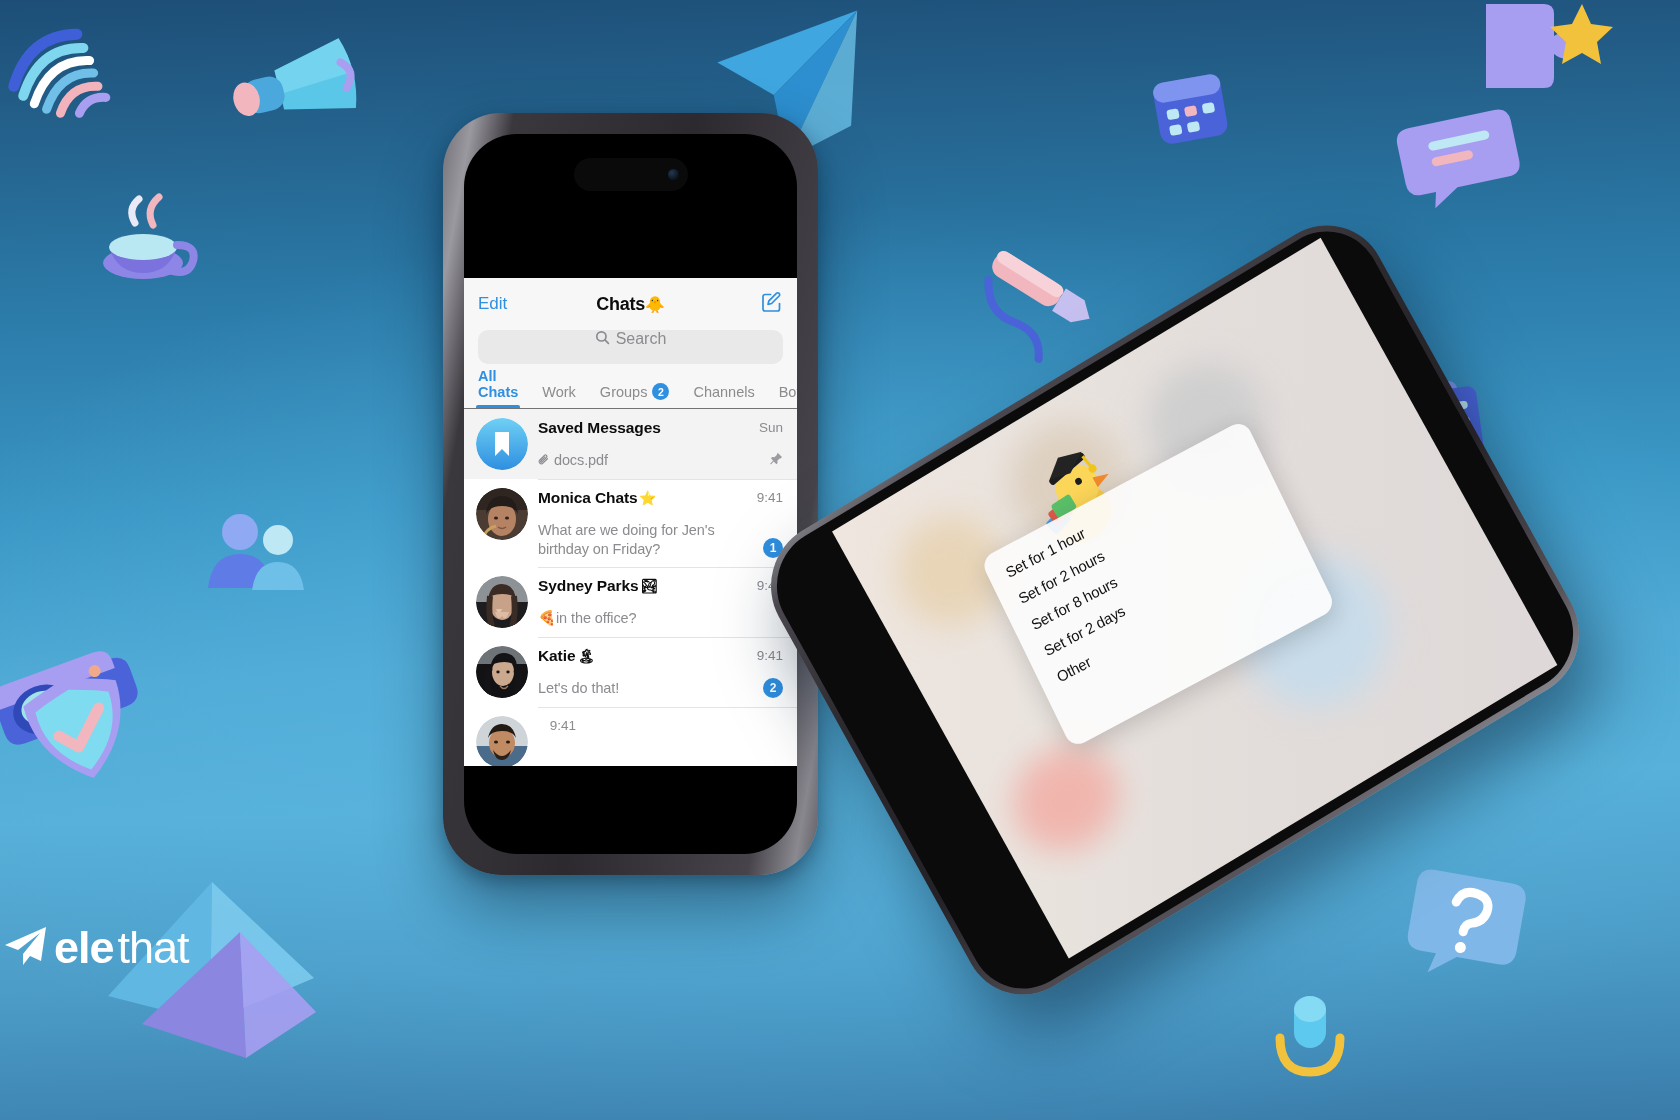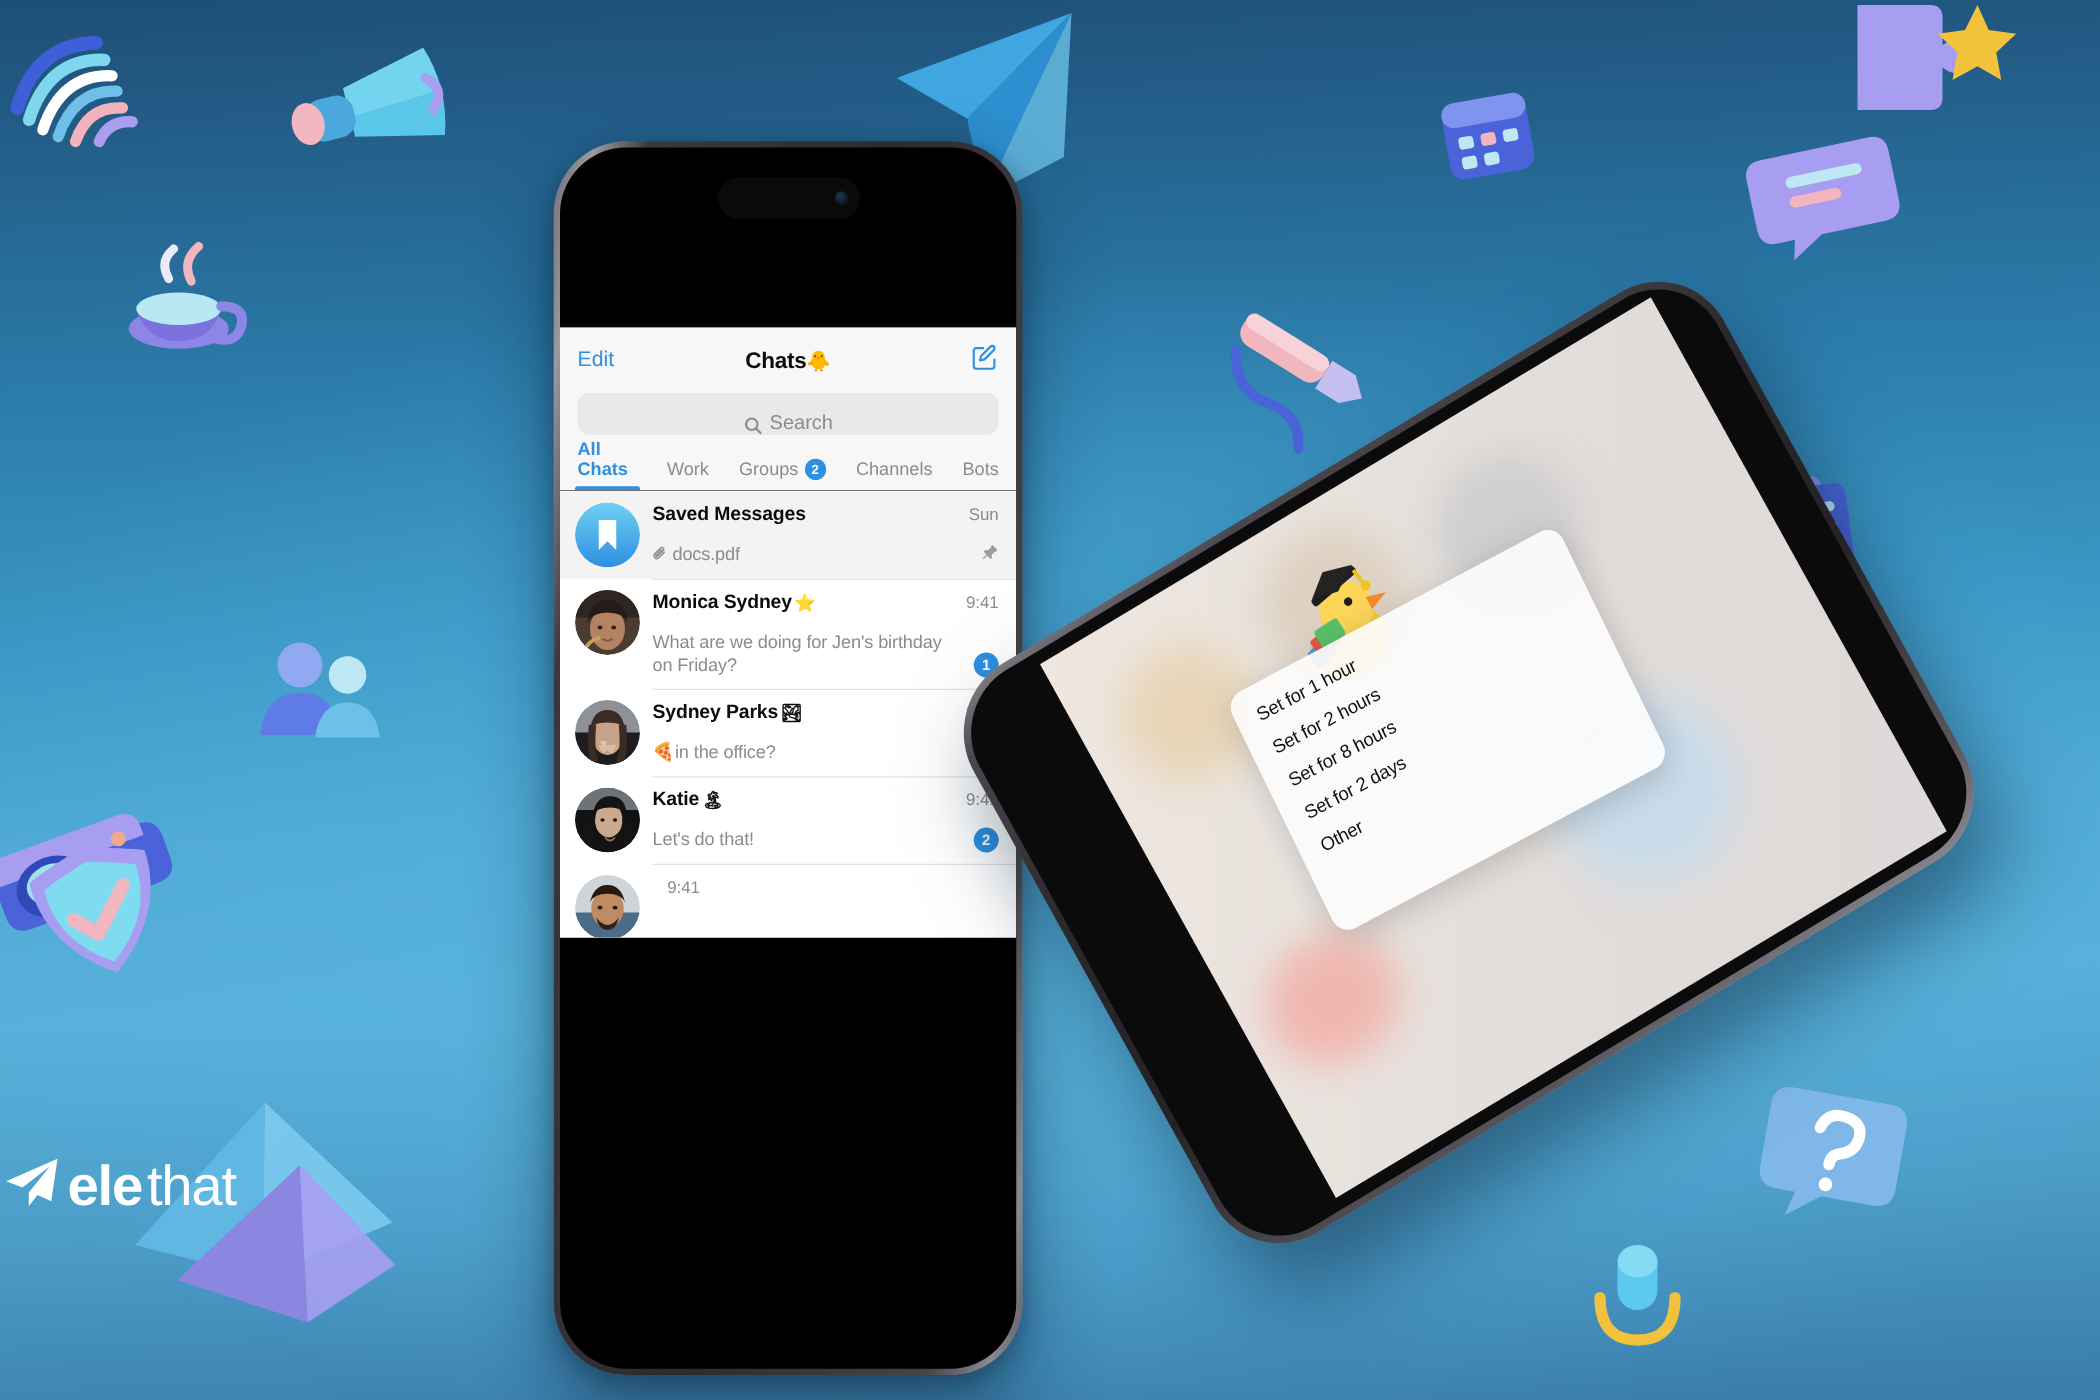--- a/index.html
+++ b/index.html
@@ -14,24 +14,24 @@
   .stage { position: absolute; inset: 0; }
 
   
   .deco { position: absolute; pointer-events: none; }
   .deco svg { display: block; overflow: visible; }
 
   
   .phone1 {
     position: absolute;
     left: 443px; top: 113px;
-    width: 375px; height: 987px;
+    width: 375px; height: 762px;
     border-radius: 58px;
     background: linear-gradient(100deg, #6f6d73 0%, #9b99a0 6%, #3a383d 14%, #2c2a2f 50%, #46444a 86%, #8b8990 95%, #5d5b61 100%);
-    padding: 5px;
+    padding: 21px;
     box-shadow: 0 34px 64px rgba(8,30,52,0.45), 0 6px 18px rgba(8,30,52,0.35);
   }
   .phone1-inner {
     width: 100%; height: 100%;
     border-radius: 53px;
     background: #000;
     overflow: hidden;
     position: relative;
   }
   .dyn-island {
@@ -60,21 +60,21 @@
     position: absolute; left: 0; right: 0; text-align: center;
     font-size: 18px; font-weight: bold; color: #0c0c0c; letter-spacing: -0.2px;
   }
   .nav-title .emo { font-size: 16px; }
   .nav-compose { margin-left: auto; position: relative; z-index: 2; }
 
   
   .search-wrap { background: #f7f7f7; padding: 0 14px 8px; }
   .search-box {
     height: 34px; border-radius: 10px; background: #e9e9ea;
-    display: flex; align-items: flex-end; justify-content: center; gap: 6px;
+    display: flex; align-items: flex-start; justify-content: center; gap: 6px;
     color: #8b8b90; font-size: 16px;
   }
 
   
   .tabs {
     background: #f7f7f7; display: flex; align-items: flex-end;
     padding: 0 14px; height: 37px; gap: 24px;
     border-bottom: 1px solid #737373;
   }
   .tab {
@@ -444,21 +444,21 @@
                   <path d="M10 26q2-18 16-18t16 18q-4-8-16-8t-16 8z" fill="#241c18"></path>
                   <ellipse cx="20" cy="30" rx="2" ry="1.6" fill="#2b211c"></ellipse>
                   <ellipse cx="31" cy="30" rx="2" ry="1.6" fill="#2b211c"></ellipse>
                   <path d="M22 39q4 3 8 0" stroke="#7d5341" stroke-width="1.4" fill="none"></path>
                   <path d="M6 52q4-12 14-14" stroke="#c8a15f" stroke-width="3" fill="none"></path>
                 </g>
               </svg>
             </div>
             <div class="chat-main">
               <div class="chat-title">
-                <span>Monica Sydney</span>
+                <span>Monica Chats</span>
                 <span class="emo">⭐</span>
               </div>
               <div class="chat-msg">What are we doing for Jen's birthday on Friday?</div>
             </div>
             <div class="chat-meta">
               <div class="chat-time">9:41</div>
               <div class="unread">1</div>
             </div>
           </div>
 

